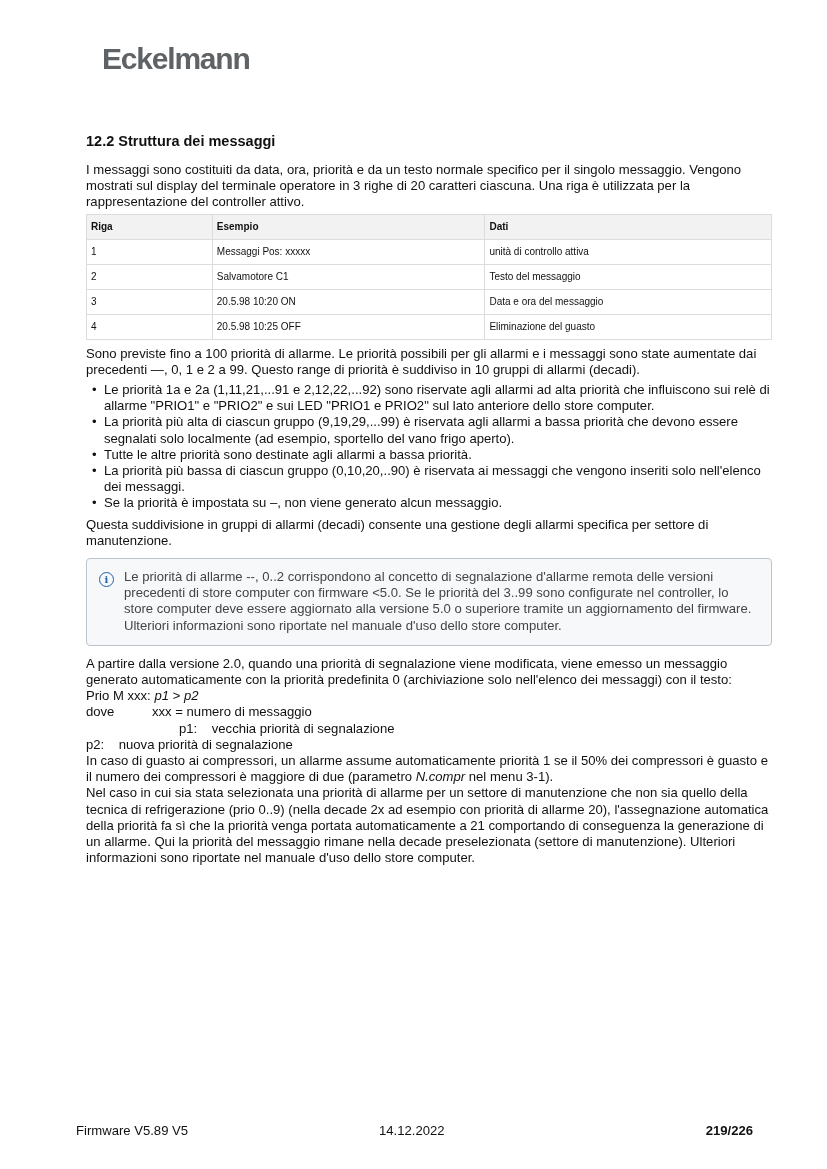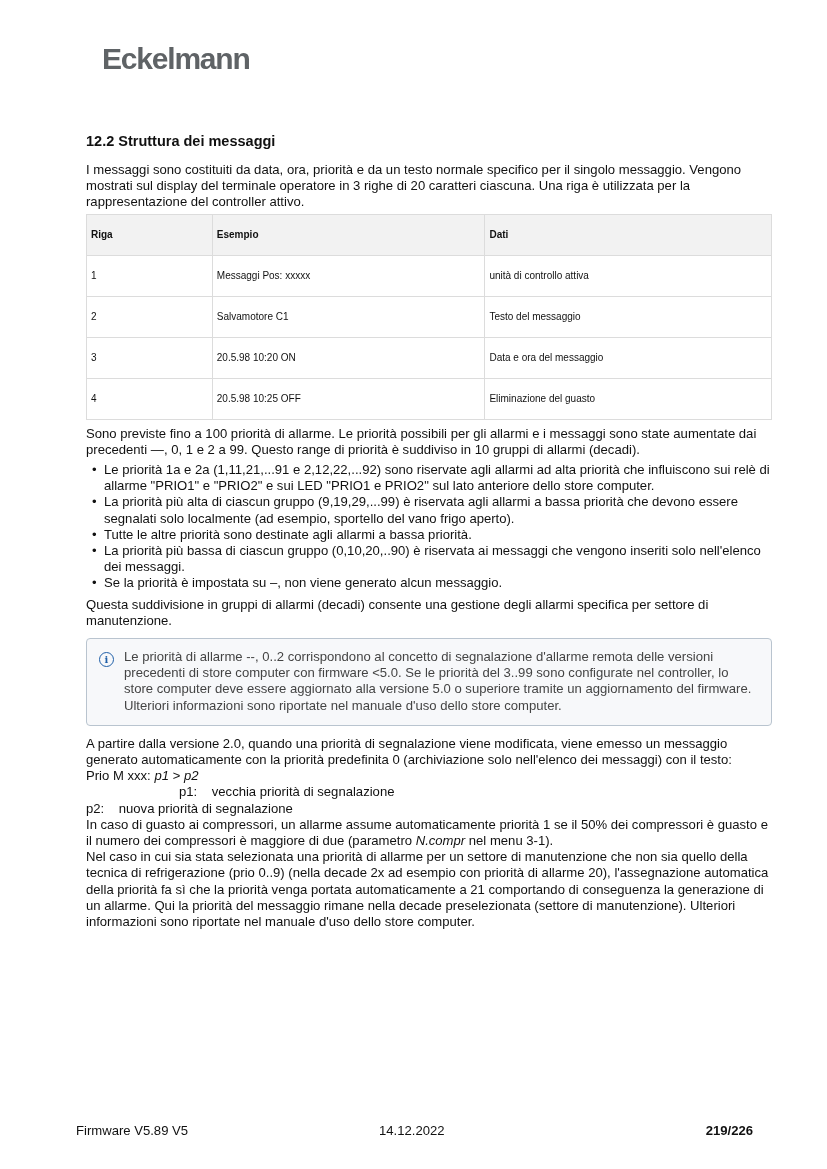--- a/index.html
+++ b/index.html
@@ -3,21 +3,21 @@
 <meta charset="utf-8">
 <style>
   html, body { margin: 0; padding: 0; background: #ffffff; }
   body { width: 827px; height: 1169px; position: relative; font-family: "Liberation Sans", sans-serif; color: #111; overflow: hidden; }
   .logo { position: absolute; left: 70px; top: 42px; font-family: "Liberation Sans", sans-serif; font-weight: bold; font-size: 30px; color: #5f6366; letter-spacing: -1.2px; margin-left: 32px; }
   .content { position: absolute; left: 86px; top: 132px; width: 686px; font-size: 13.1px; line-height: 16.2px; }
   h2 { font-size: 14.5px; font-weight: bold; margin: 0 0 12px 0; line-height: 18px; }
   h3 { font-size: 14.5px; font-weight: bold; margin: 24px 0 12px 0; line-height: 18px; }
   p { margin: 0; }
   table { border-collapse: collapse; width: 686px; margin: 3px 0 6px 0; font-size: 10px; }
-  th, td { border: 1px solid #dcdcdc; text-align: left; padding: 8px 4px; height: 24px; font-weight: normal; }
+  th, td { border: 1px solid #dcdcdc; text-align: left; padding: 0 4px; height: 24px; font-weight: normal; }
   th { background: #f2f2f2; font-weight: bold; }
   col.c1 { width: 126px; } col.c2 { width: 273px; } col.c3 { width: 287px; }
   ul { margin: 4px 0 5px 0; padding-left: 18px; list-style: none; }
   li { position: relative; padding-left: 0; }
   li::before { content: "•"; position: absolute; left: -12px; top: 0; }
   .note { border: 1.5px solid #b9c4cf; border-radius: 4px; background: #f7f8fa; margin: 9px 0 10px 0; padding: 10px 16px 11px 37px; position: relative; color: #444; }
   .note .info-icon { position: absolute; left: 12px; top: 13px; width: 13px; height: 13px; border: 1.4px solid #1f5fa8; border-radius: 50%; color: #1f5fa8; font-size: 10px; line-height: 13px; text-align: center; font-weight: bold; font-family: "DejaVu Serif", serif; }
   .indent1 { display: inline-block; width: 66px; }
   .indent2 { padding-left: 93px; }
   .footer { position: absolute; top: 1123px; left: 71px; width: 686px; font-size: 13.1px; }
@@ -85,20 +85,23 @@
 
   <div class="note">
     <span class="info-icon">i</span>
     <span>Le priorità di allarme --, 0..2 corrispondono al concetto di segnalazione d'allarme remota delle versioni precedenti di store computer con firmware &lt;5.0. Se le priorità del 3..99 sono configurate nel controller, lo store computer deve essere aggiornato alla versione 5.0 o superiore tramite un aggiornamento del firmware. Ulteriori informazioni sono riportate nel manuale d'uso dello store computer.</span>
   </div>
 
   <p>A partire dalla versione 2.0, quando una priorità di segnalazione viene modificata, viene emesso un messaggio generato automaticamente con la priorità predefinita 0 (archiviazione solo nell'elenco dei messaggi) con il testo:</p>
   <p>
     <span>Prio M xxx: </span><em>p1 &gt; p2</em>
   </p>
+  <p>
+    <span class="indent1">dove</span><span>xxx = numero di messaggio</span>
+  </p>
   <p class="indent2" style="white-space:pre;">p1:    vecchia priorità di segnalazione</p>
   <p style="white-space:pre;">p2:    nuova priorità di segnalazione</p>
 
   <p>
     <span>In caso di guasto ai compressori, un allarme assume automaticamente priorità 1 se il 50% dei compressori è guasto e il numero dei compressori è maggiore di due (parametro </span><em>N.compr</em><span> nel menu 3-1).</span>
   </p>
   <p>Nel caso in cui sia stata selezionata una priorità di allarme per un settore di manutenzione che non sia quello della tecnica di refrigerazione (prio 0..9) (nella decade 2x ad esempio con priorità di allarme 20), l'assegnazione automatica della priorità fa sì che la priorità venga portata automaticamente a 21 comportando di conseguenza la generazione di un allarme. Qui la priorità del messaggio rimane nella decade preselezionata (settore di manutenzione). Ulteriori informazioni sono riportate nel manuale d'uso dello store computer.</p>
 </div>
 
 <div class="footer">

